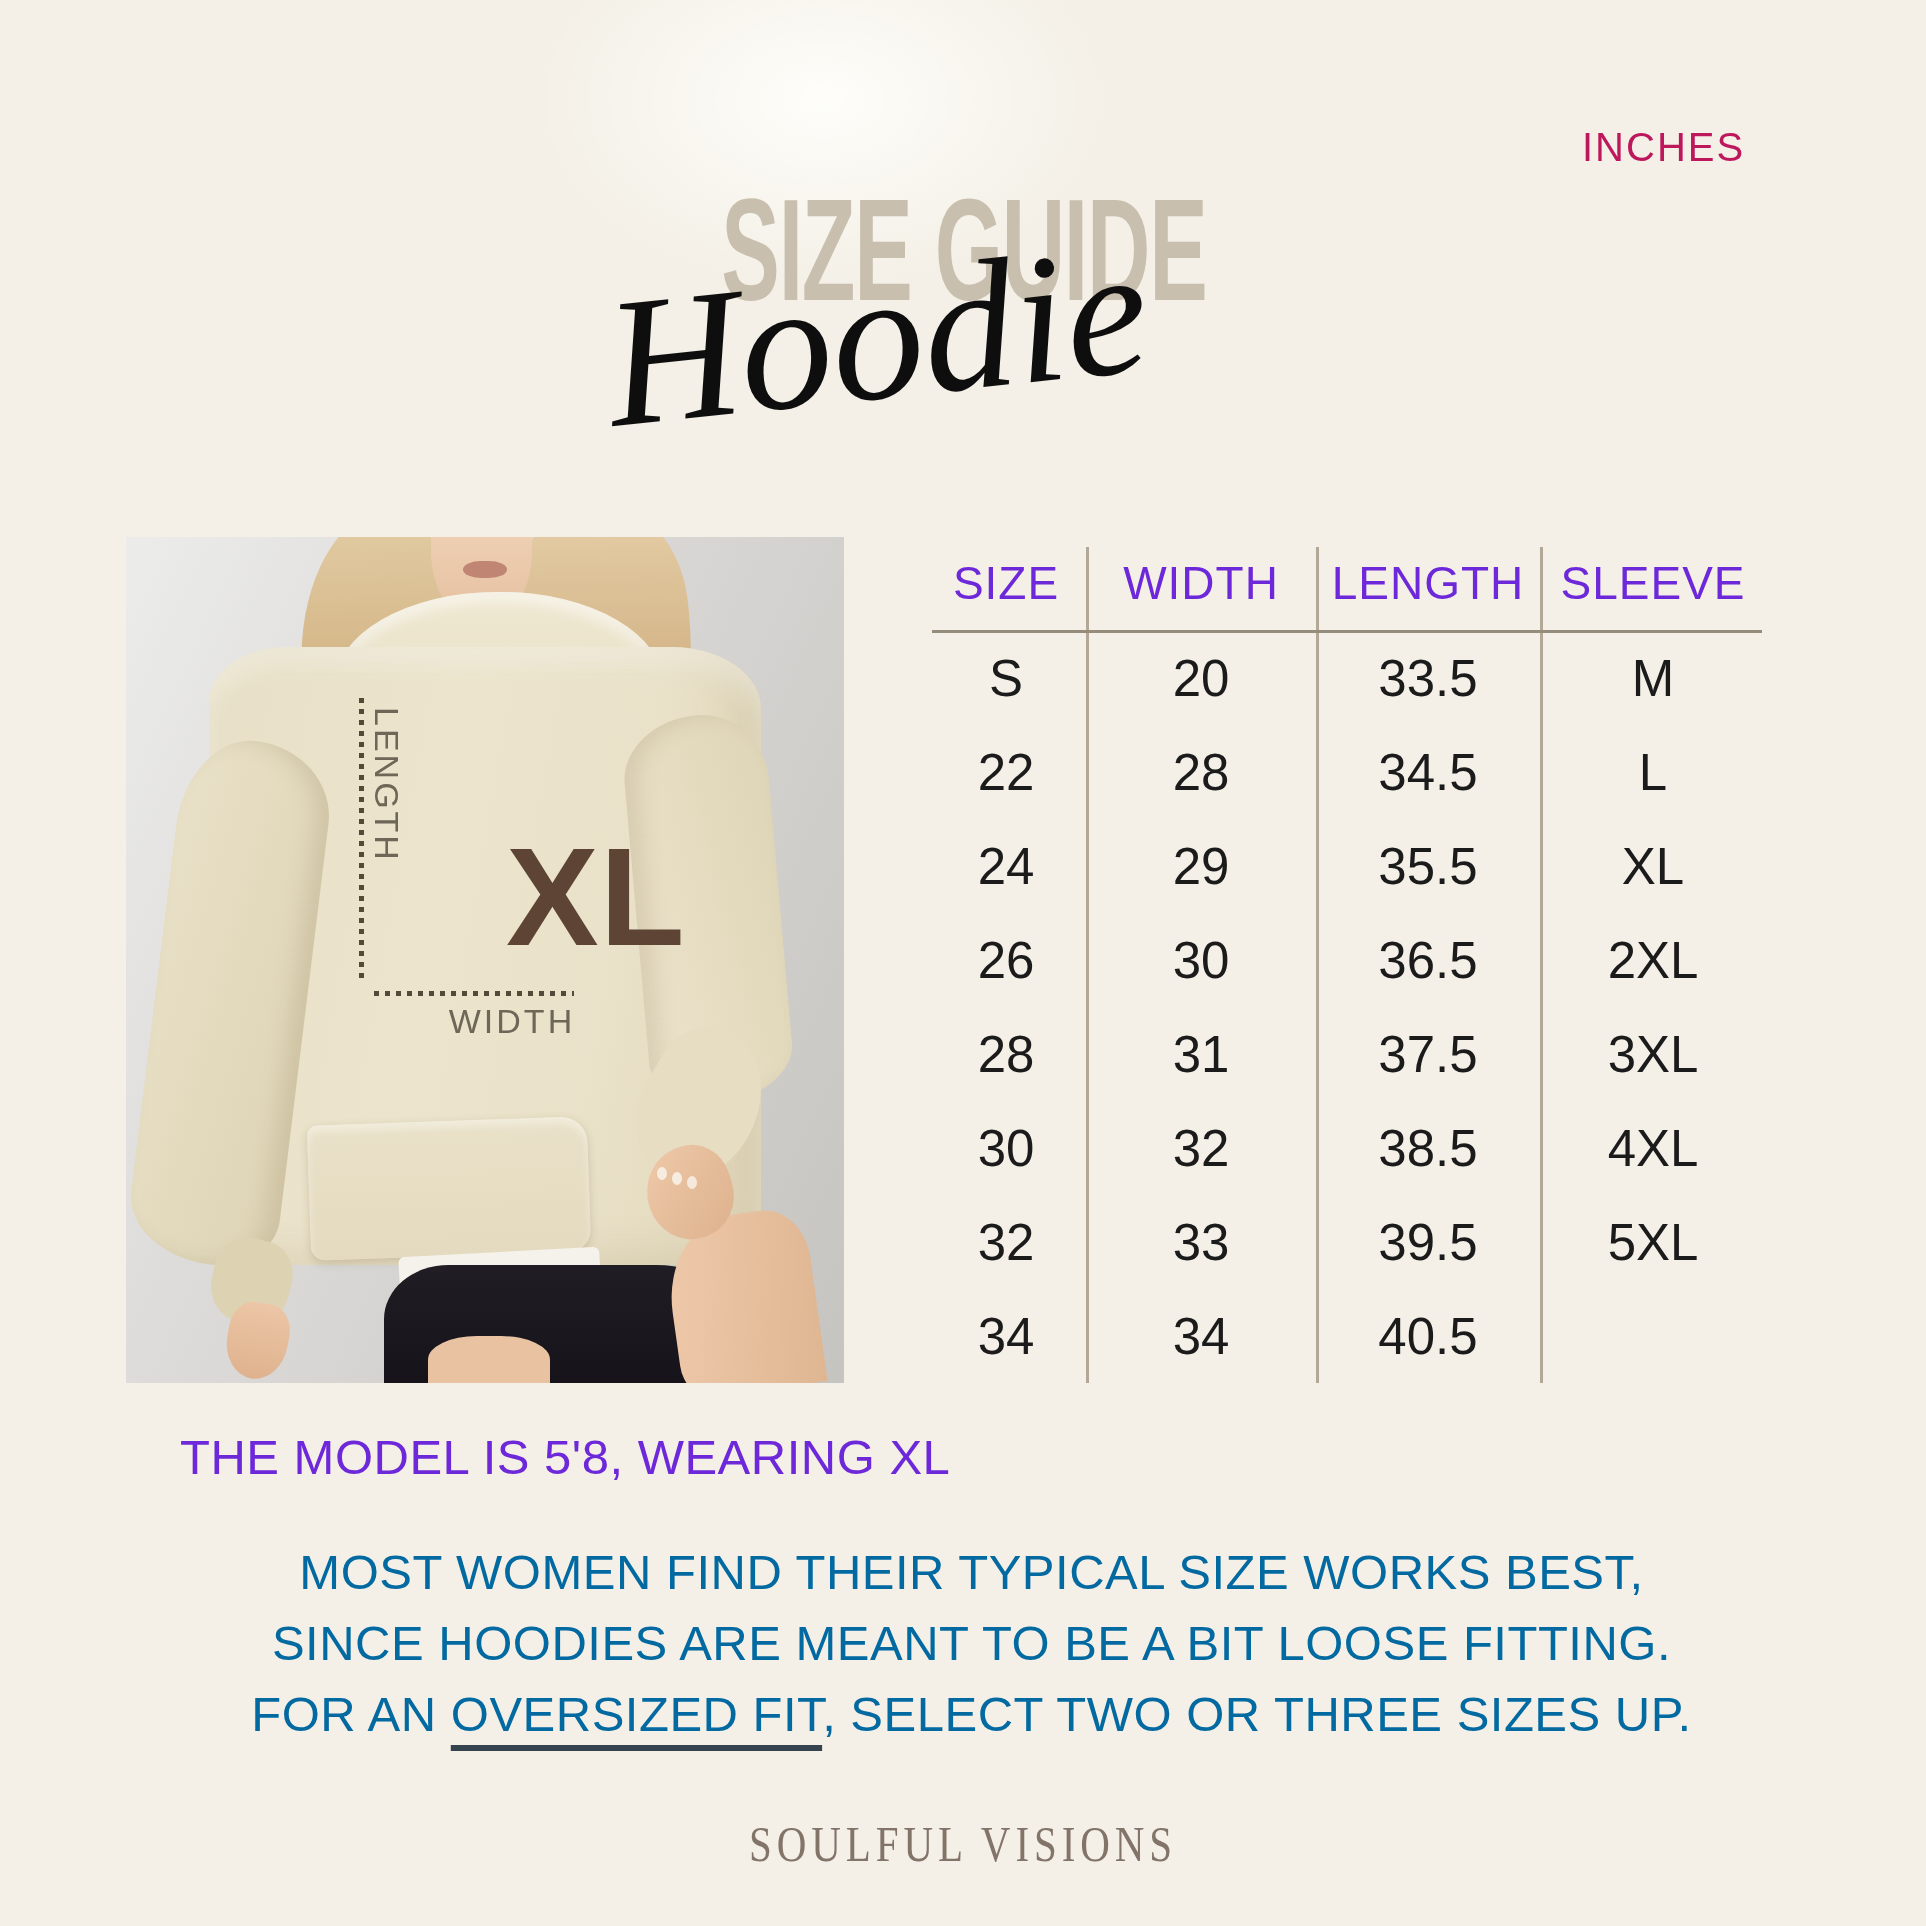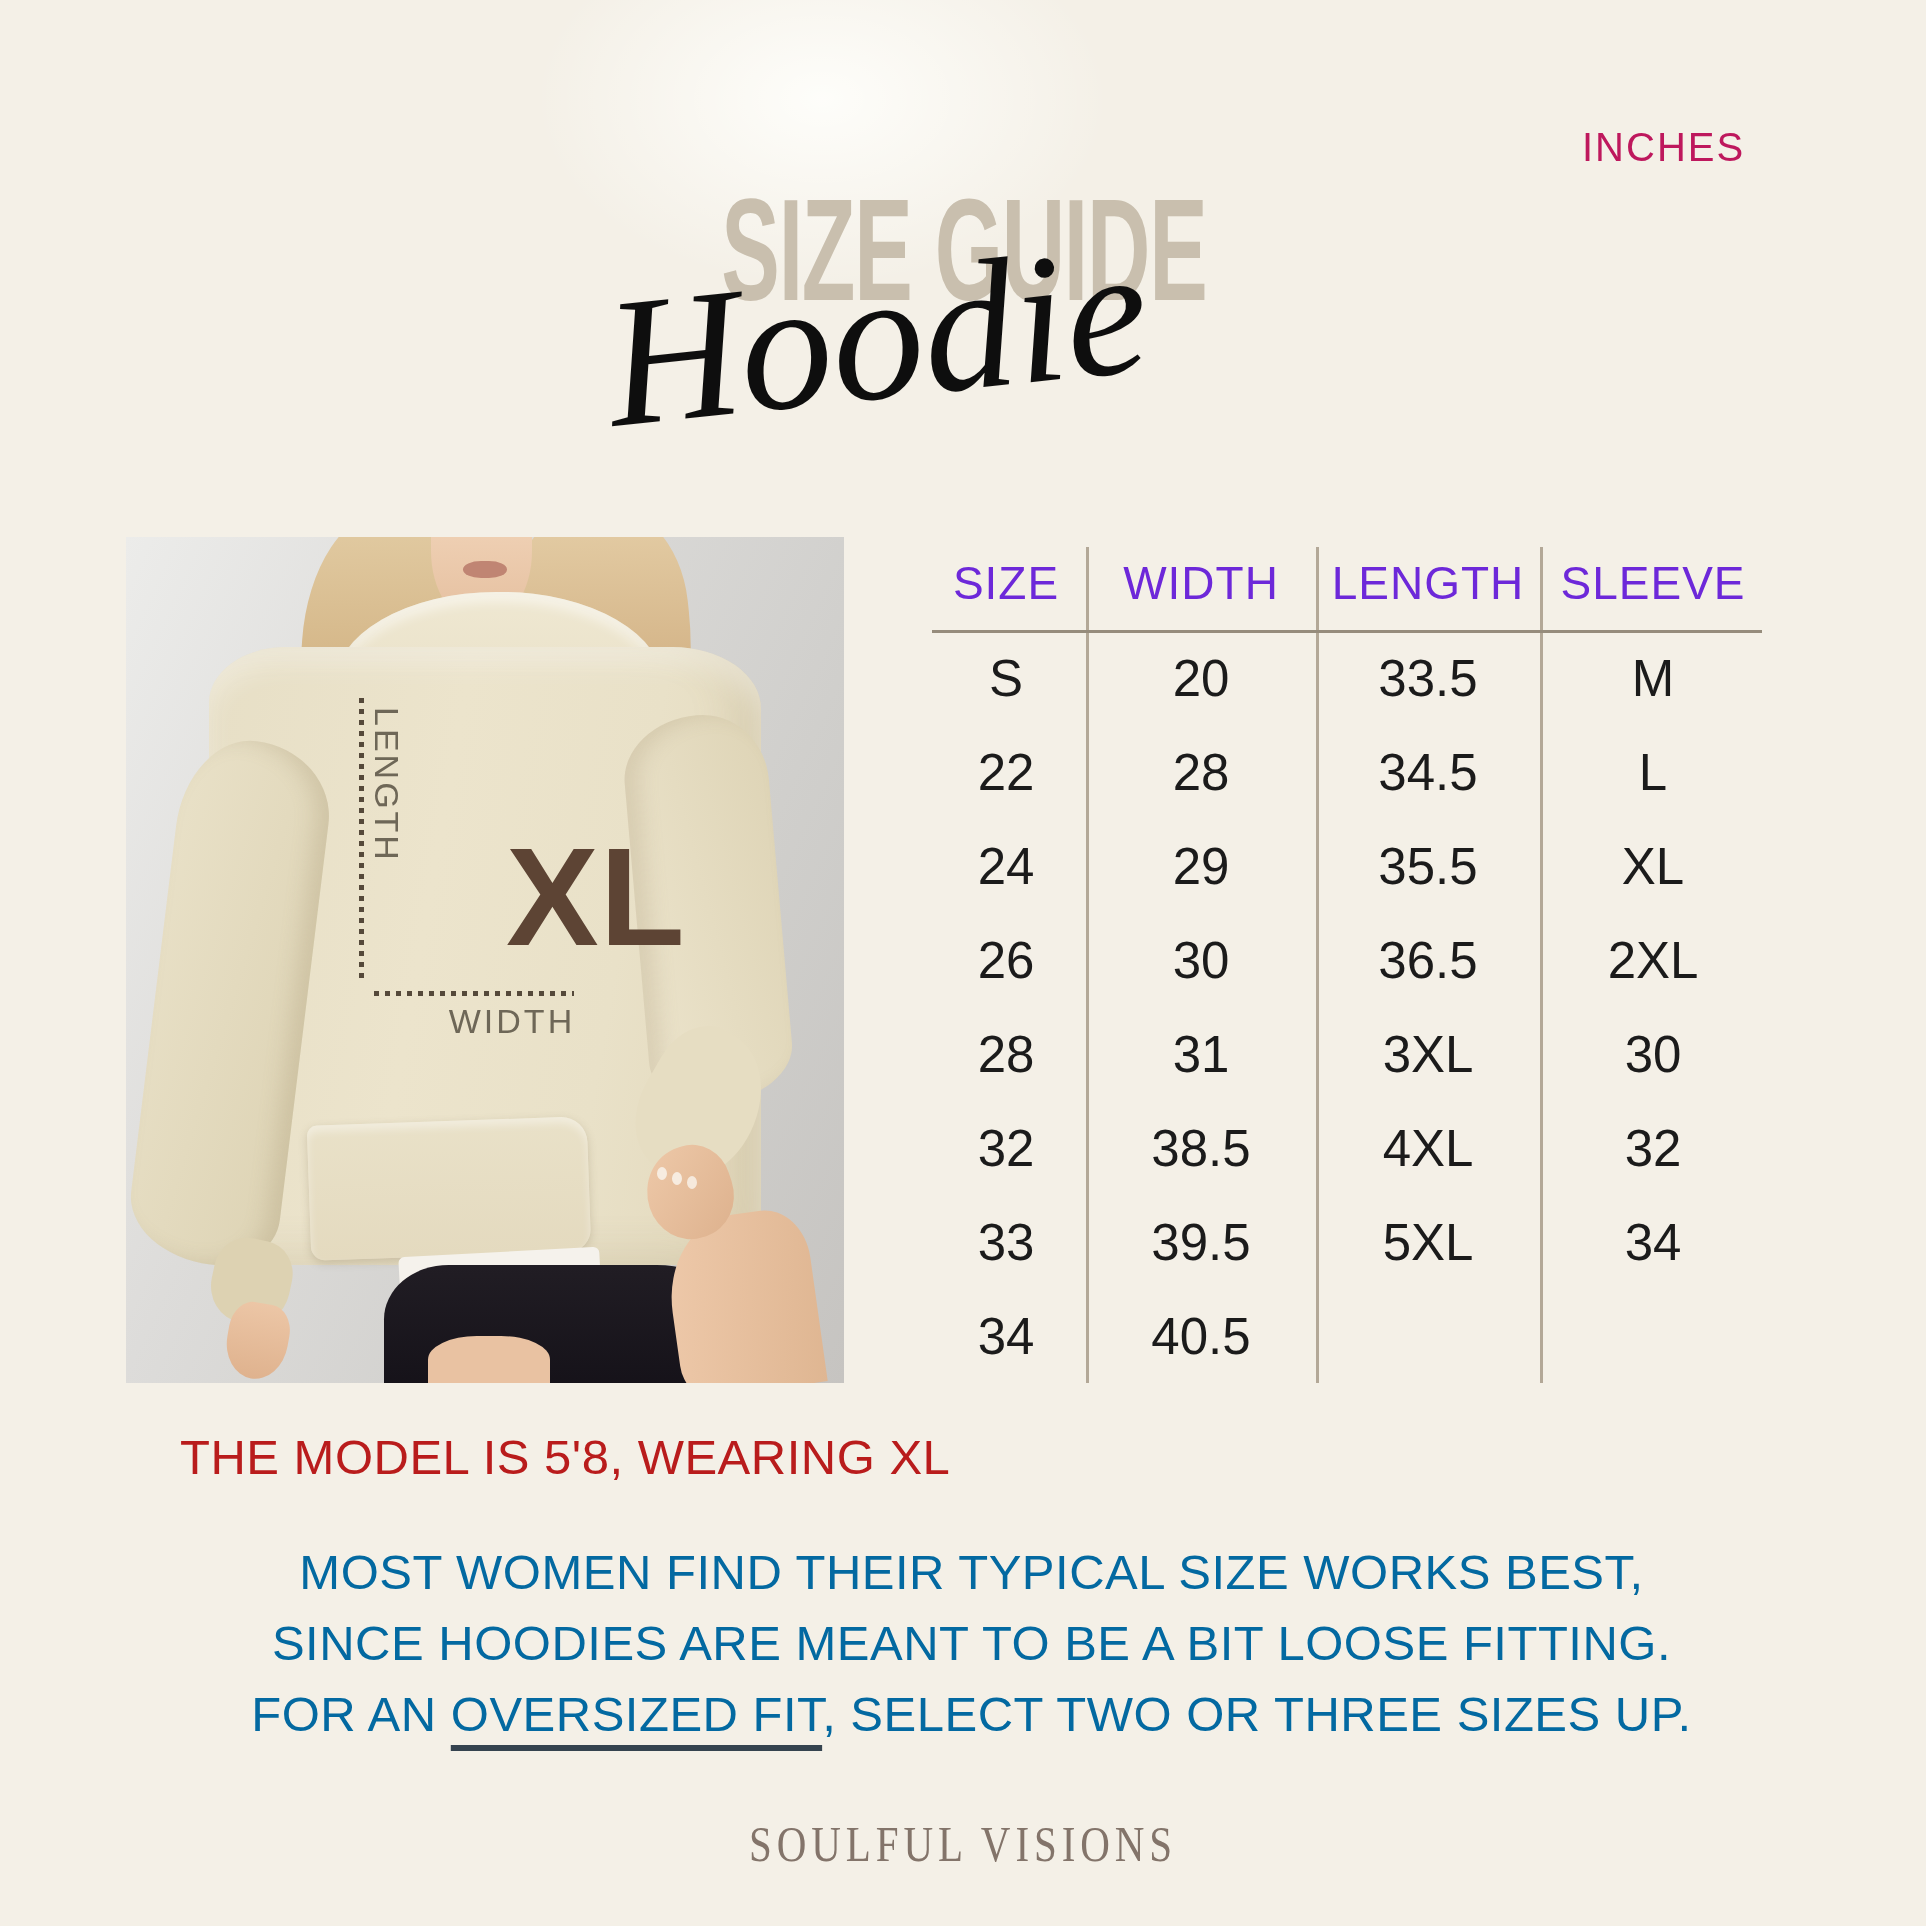--- a/index.html
+++ b/index.html
@@ -75,21 +75,21 @@
   .dot-v{left:233px;top:161px;width:5px;height:283px;
     background-image:repeating-linear-gradient(to bottom,#55493a 0 5px,transparent 5px 11px);}
   .dot-h{left:248px;top:454px;width:200px;height:5px;
     background-image:repeating-linear-gradient(to right,#55493a 0 5px,transparent 5px 11px);}
   .len-label{left:280px;top:170px;font-size:34px;letter-spacing:3px;color:#6e6757;
     transform:rotate(90deg);transform-origin:left top;white-space:nowrap;}
   .width-label{left:297px;top:465px;width:178px;text-align:center;
     font-size:34px;letter-spacing:3px;color:#6e6757;}
   .xl-mark{left:380px;top:280px;font-size:139px;font-weight:700;letter-spacing:1px;color:#5d4434;}
 
-  .caption{left:180px;top:1429px;font-size:49px;letter-spacing:0.5px;color:#b91c1c;}
+  .caption{left:180px;top:1429px;font-size:49px;letter-spacing:0.5px;color:#6d28d9;}
 
   
   .size-table{left:926px;top:535px;width:840px;height:851px;}
   .size-table .grid{position:absolute;left:0;top:0;width:840px;display:grid;
     grid-template-columns:160px 230px 224px 226px;
     grid-template-rows:96px repeat(8,94px);}
   .cell{display:flex;align-items:center;justify-content:center;color:#1b1b1b;}
   .cell.head{font-size:46px;letter-spacing:1px;color:#6d28d9;}
   .cell.data{font-size:51px;}
   .vline{position:absolute;top:12px;width:3px;height:836px;background:#b3a897;}
@@ -176,20 +176,21 @@
     <div class="cell data">35.5</div>
 
     <div class="cell data">XL</div>
     <div class="cell data">26</div>
     <div class="cell data">30</div>
     <div class="cell data">36.5</div>
 
     <div class="cell data">2XL</div>
     <div class="cell data">28</div>
     <div class="cell data">31</div>
+    <div class="cell data">37.5</div>
 
     <div class="cell data">3XL</div>
     <div class="cell data">30</div>
     <div class="cell data">32</div>
     <div class="cell data">38.5</div>
 
     <div class="cell data">4XL</div>
     <div class="cell data">32</div>
     <div class="cell data">33</div>
     <div class="cell data">39.5</div>

